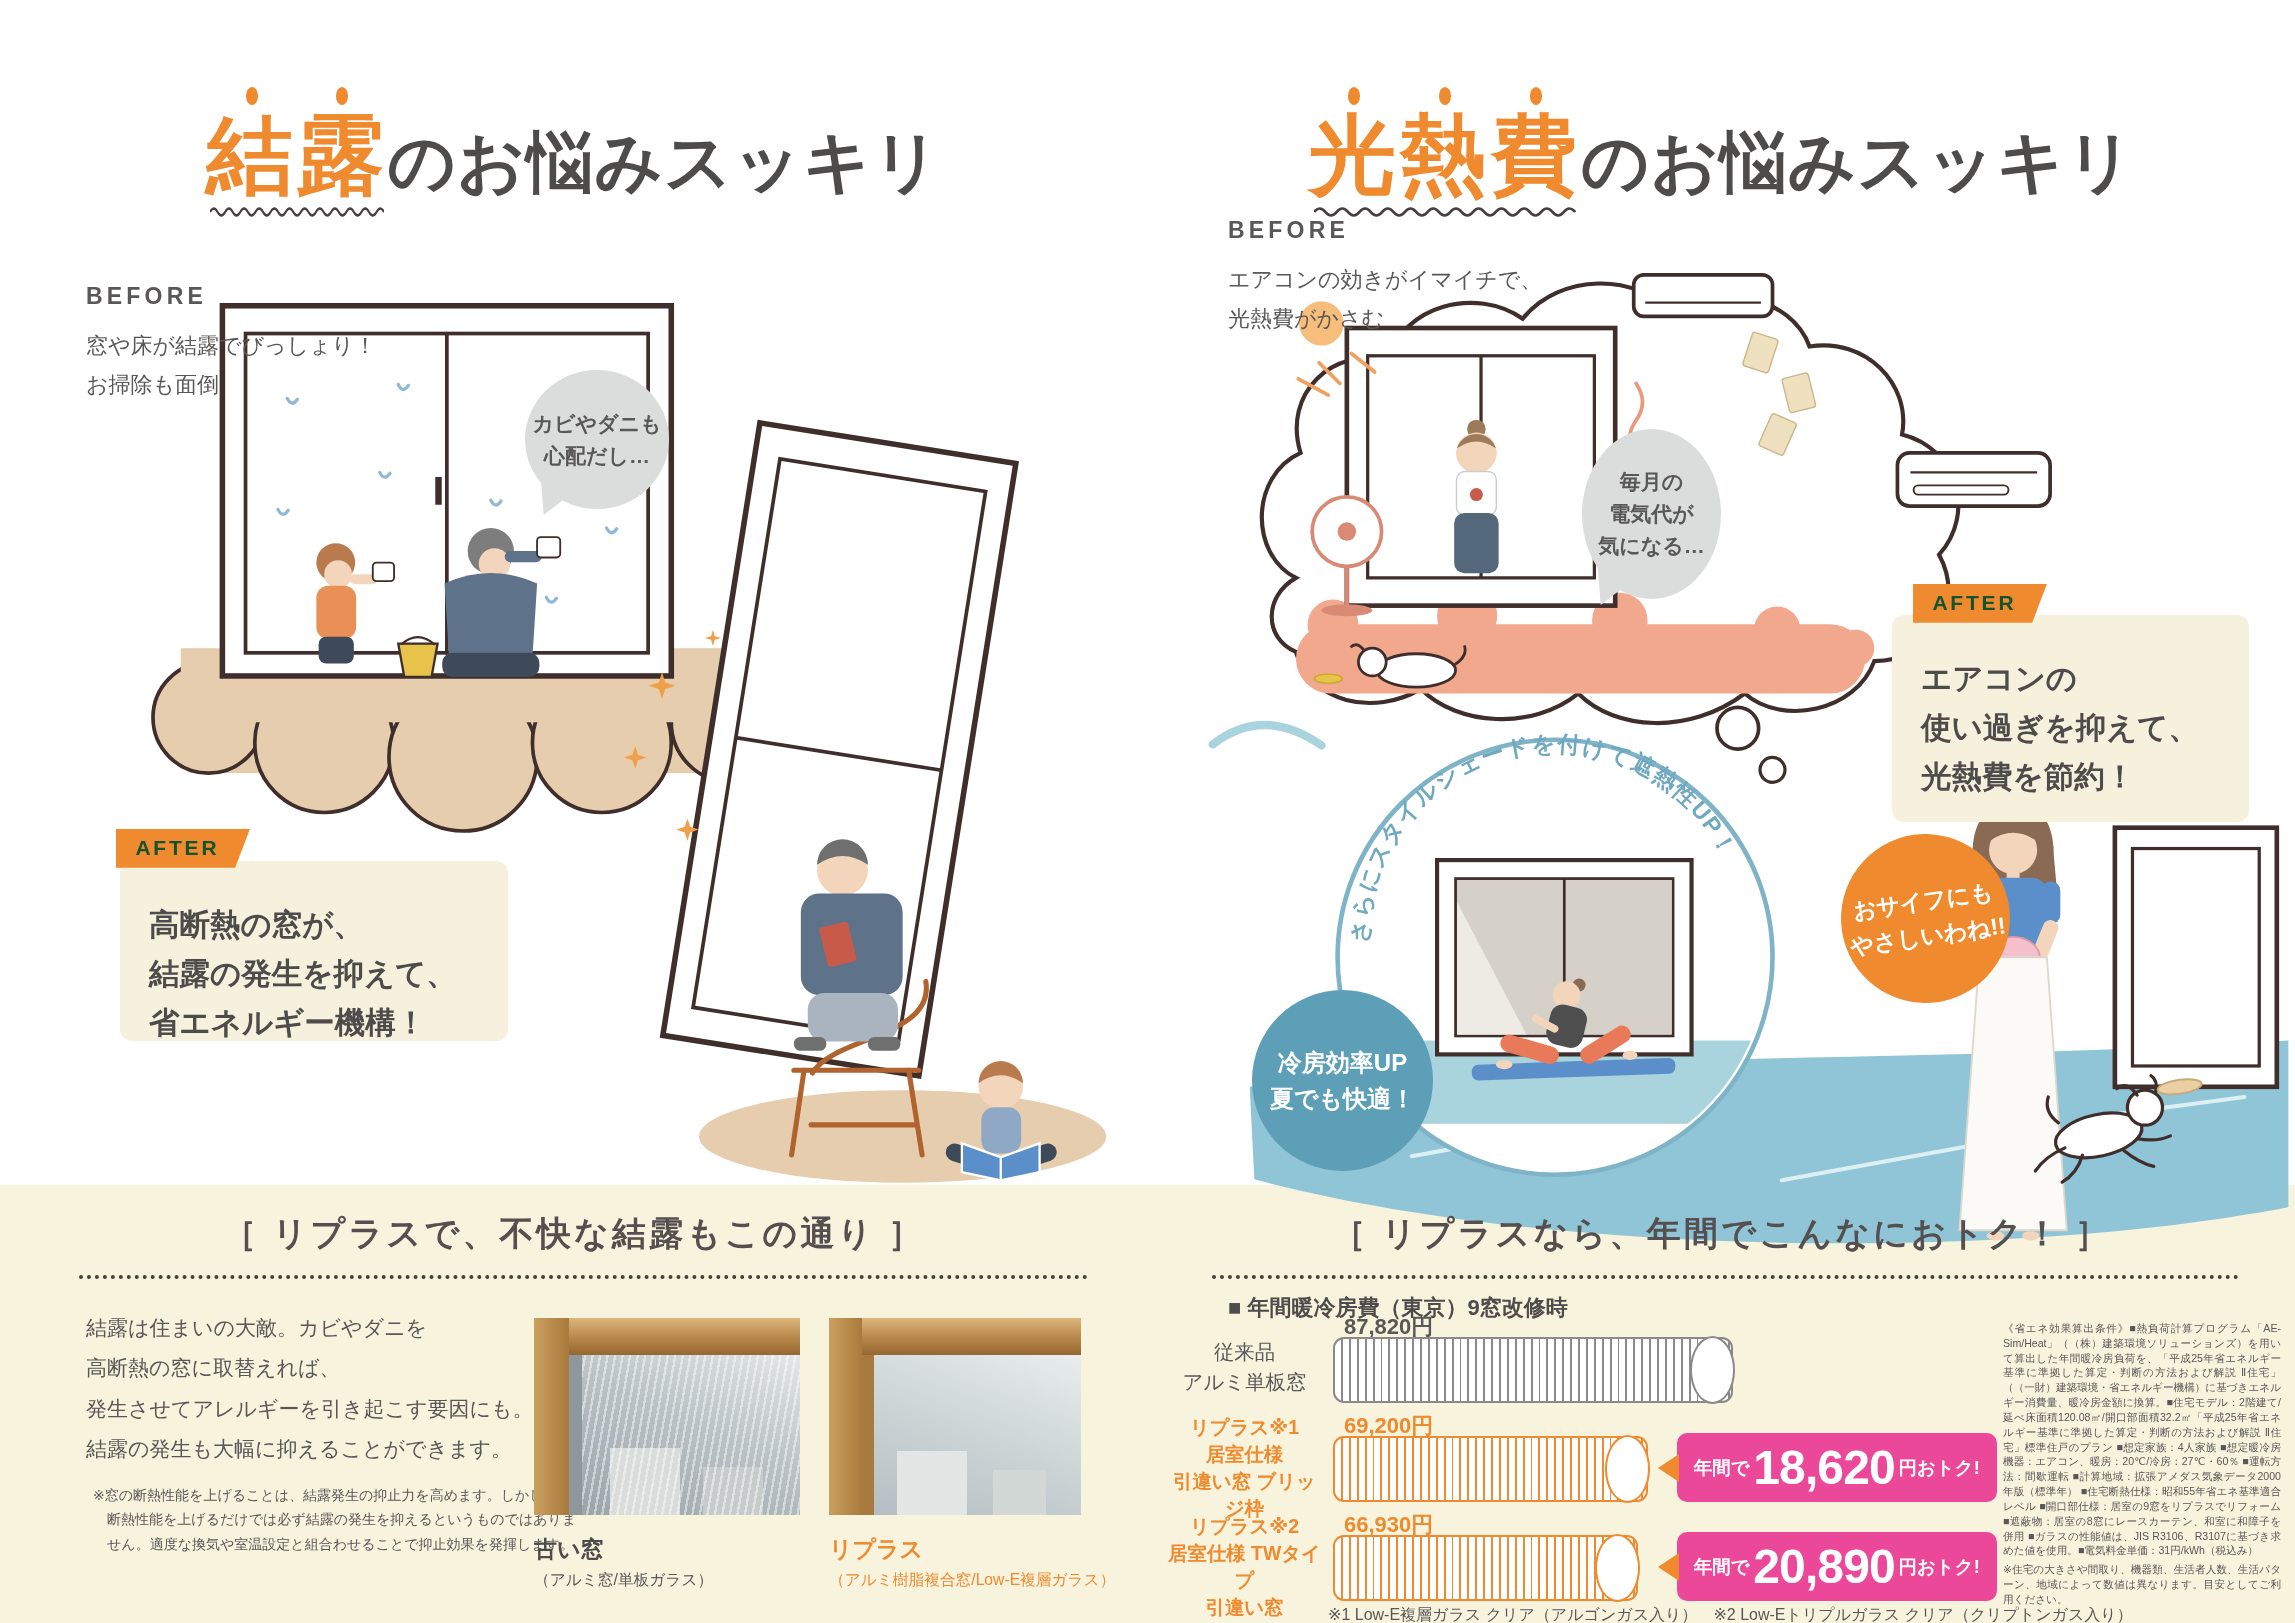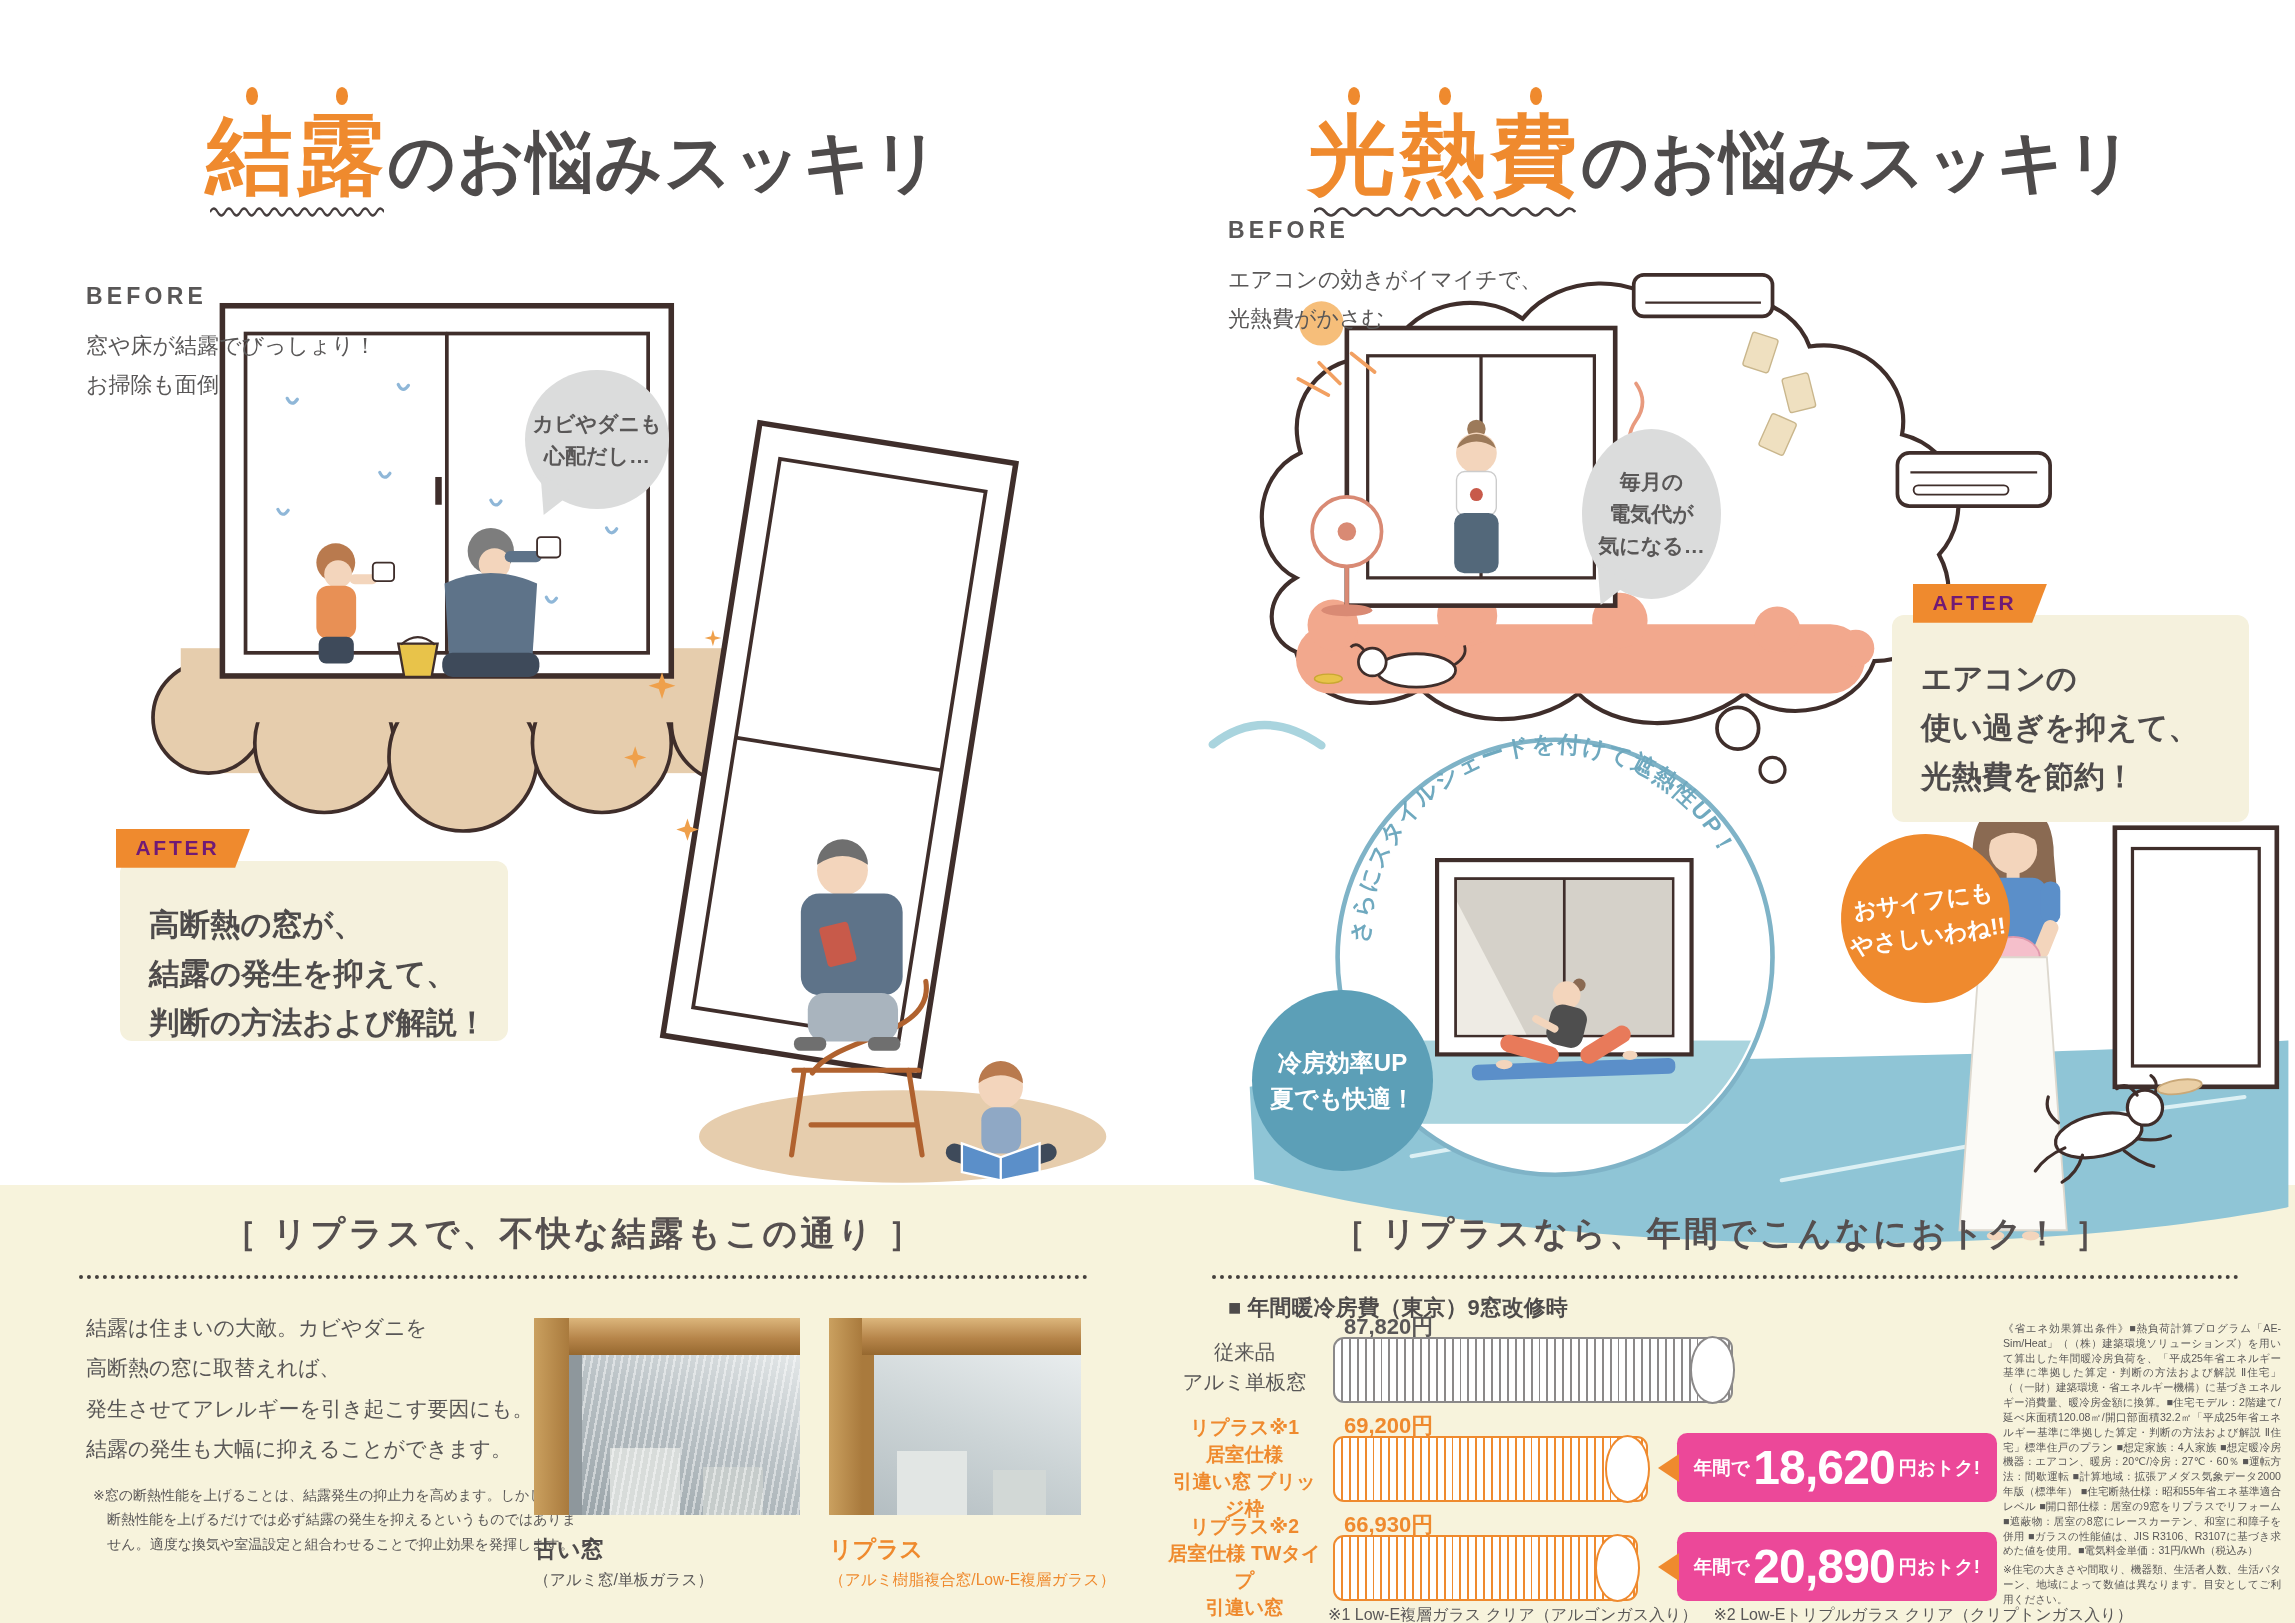--- a/index.html
+++ b/index.html
@@ -15,21 +15,21 @@
   .hl-char::before{content:'';position:absolute;top:-24px;left:50%;transform:translateX(-50%);
         width:12px;height:17.6px;border-radius:50%;background:#EF8A2E;}
   .wave{position:absolute;left:2%;bottom:-19.4px;width:96%;height:12px;}
 
   
   .before .label{font-size:23px;font-weight:bold;letter-spacing:4.2px;color:#595757;margin-bottom:15.7px;}
   .before .line{font-size:22px;line-height:1.78;color:#595757;font-weight:500;}
 
   
   .after-box{position:absolute;background:#F5F1DD;border-radius:12px;}
-  .after-tag{position:absolute;background:#EF8A2E;color:#701a75;font-weight:bold;font-size:21px;letter-spacing:2.8px;
+  .after-tag{position:absolute;background:#EF8A2E;color:#14532d;font-weight:bold;font-size:21px;letter-spacing:2.8px;
         padding:7.4px 30.5px 7.4px 19.4px;clip-path:polygon(0 0,100% 0,89% 100%,0 100%);}
   .after-lines{padding:39px 0 0 29px;}
   .after-line{font-size:30.5px;font-weight:bold;color:#4E4B4B;line-height:1.6;}
 
   
   .bubble{position:absolute;background:#DBDCDC;border-radius:50%;display:flex;flex-direction:column;
         align-items:center;justify-content:center;text-align:center;font-weight:bold;color:#595757;}
   .bubble .bl{font-size:21px;line-height:1.52;}
   .bubble.tail-dl::after{content:'';position:absolute;left:7.4px;bottom:-7.4px;width:40px;height:40px;background:#DBDCDC;
         clip-path:polygon(14% 0,100% 34%,36% 100%);transform:rotate(8deg);}
@@ -364,21 +364,21 @@
 
   <div class="bubble tail-dl" style="left:525px;top:370px;width:144px;height:139px;">
     <div class="bl">カビやダニも</div>
     <div class="bl">心配だし…</div>
   </div>
 
   <div class="after-box" style="left:120px;top:861px;width:388px;height:180px;">
     <div class="after-lines">
       <div class="after-line">高断熱の窓が、</div>
       <div class="after-line">結露の発生を抑えて、</div>
-      <div class="after-line">判断の方法および解説！</div>
+      <div class="after-line">省エネルギー機構！</div>
     </div>
   </div>
   <div class="after-tag" style="left:116px;top:829px;">AFTER</div>
 
   <div class="page-title" style="left:1148px;width:1148px;text-align:right;">
     <span class="title-hl">
       <span class="hl-char">光</span><span class="hl-char">熱</span><span class="hl-char">費</span><svg class="wave" viewBox="0 0 460 24" preserveAspectRatio="none">
         <path d="M0 14 Q10 0 20 14 T40 14 T60 14 T80 14 T100 14 T120 14 T140 14 T160 14 T180 14 T200 14 T220 14 T240 14 T260 14 T280 14 T300 14 T320 14 T340 14 T360 14 T380 14 T400 14 T420 14 T440 14 T460 14" fill="none" stroke="#473F3F" stroke-width="5"></path>
       </svg>
     </span>

